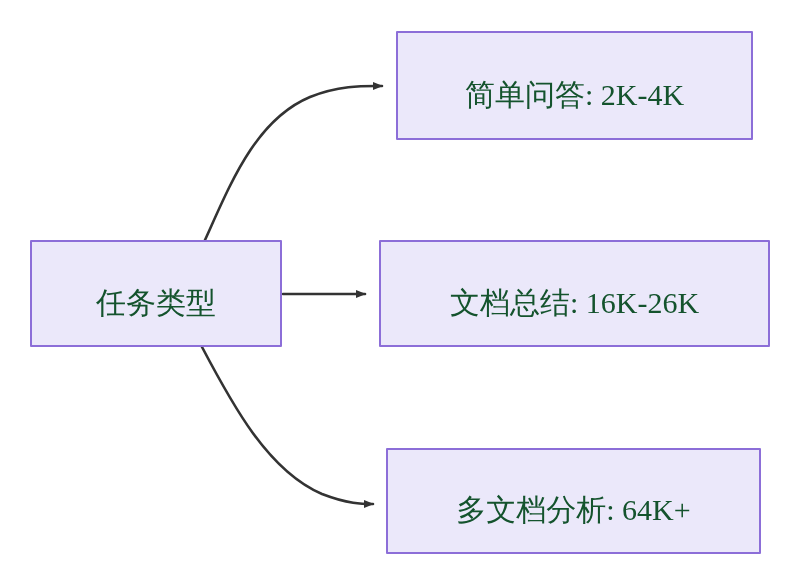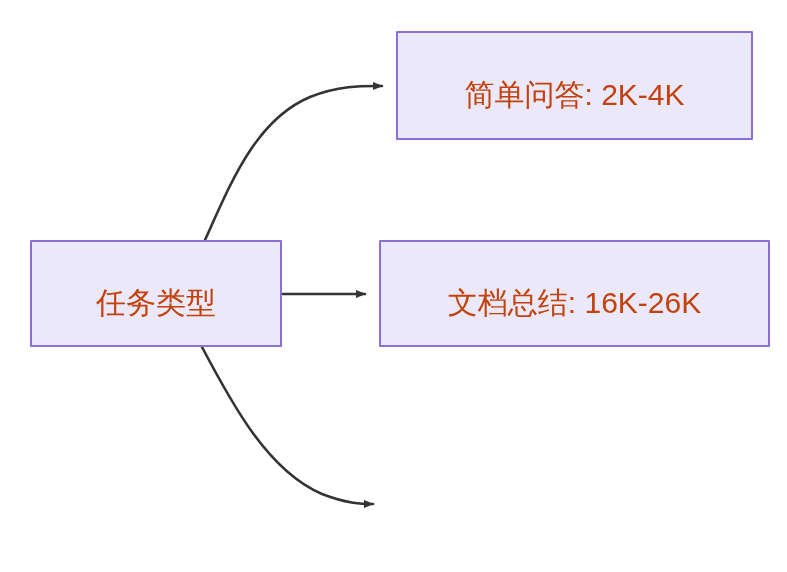--- a/index.html
+++ b/index.html
@@ -33,24 +33,24 @@
     box-sizing: border-box;
     background: #ebe8fa;
     border: 2px solid #8c6ed8;
     border-radius: 1px;
     display: flex;
     align-items: center;
     justify-content: center;
     text-align: center;
   }
   .node-label {
-    color: #c2410c;
+    color: #14532d;
     font-size: 30px;
     line-height: 1.2;
-    font-family: Liberation Sans, sans-serif;
+    font-family: Liberation Serif, serif;
     white-space: nowrap;
     letter-spacing: 0px;
     margin-top: 18px;
   }
   
   #node-source   { left: 30px;  top: 240px; width: 252px; height: 107px; }
   #node-simple   { left: 396px; top: 31px;  width: 357px; height: 109px; }
   #node-doc      { left: 379px; top: 240px; width: 391px; height: 107px; }
   #node-multi    { left: 386px; top: 448px; width: 375px; height: 106px; }
 </style>
@@ -78,14 +78,17 @@
   </div>
 
   <div class="node" id="node-simple">
     <span class="node-label">简单问答: 2K-4K</span>
   </div>
 
   <div class="node" id="node-doc">
     <span class="node-label">文档总结: 16K-26K</span>
   </div>
 
+  <div class="node" id="node-multi">
+    <span class="node-label">多文档分析: 64K+</span>
+  </div>
 
 </div>
 
 </body></html>

